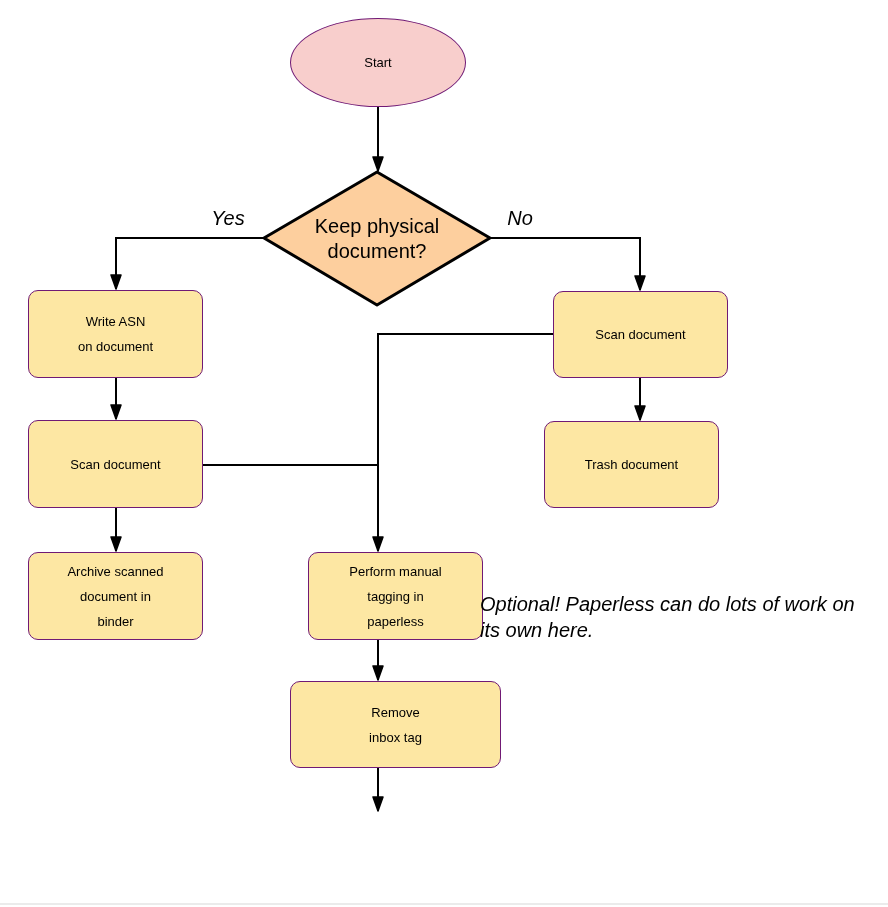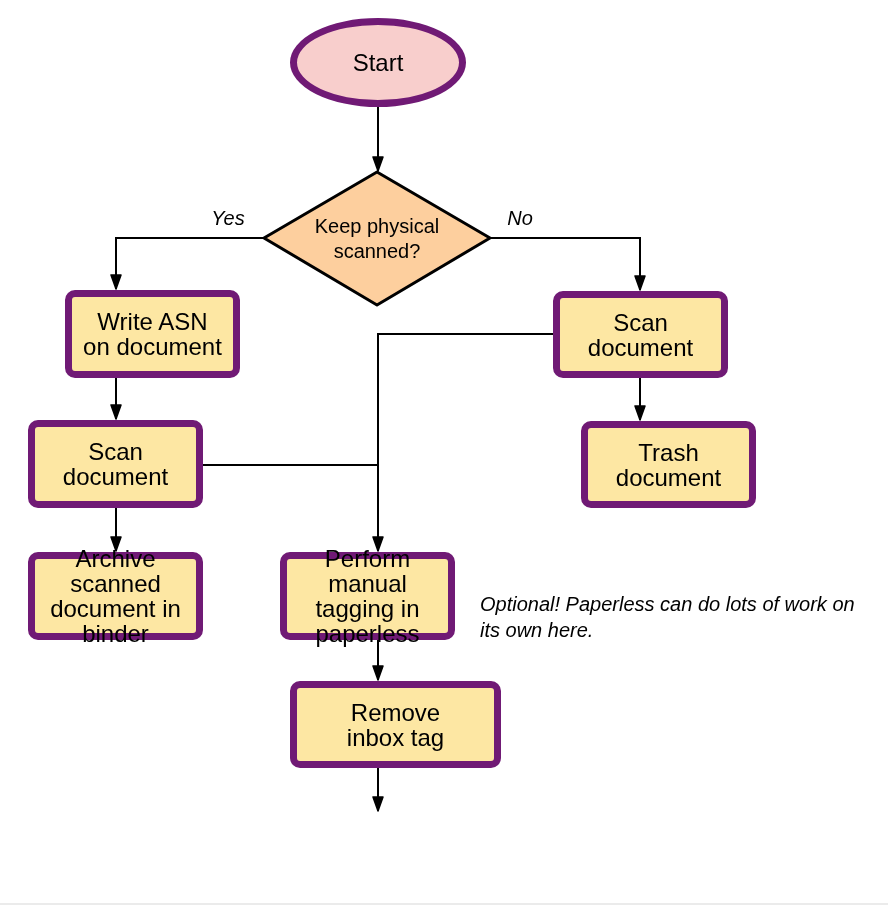--- a/index.html
+++ b/index.html
@@ -4,47 +4,47 @@
 <style>
   html,body { margin:0; padding:0; background:#ffffff; }
   .stage {
     position:relative; width:888px; height:907px; background:#ffffff;
     font-family:"Liberation Sans", sans-serif; color:#000; overflow:hidden;
   }
   svg.connectors { position:absolute; left:0; top:0; width:888px; height:907px; }
   .node {
     position:absolute; box-sizing:border-box;
     display:flex; align-items:center; justify-content:center;
-    text-align:center; font-size:24px; line-height:25px;
-    white-space:pre-line; border:7px solid #701a75;
+    text-align:center; font-size:13px; line-height:25px;
+    white-space:pre-line; border:1px solid #701a75;
   }
   .process  { background:#fde7a3; border-radius:10px; }
   .terminal { background:#f8cecc; border-radius:50%; }
   .diamond-label {
     position:absolute; display:flex; align-items:center; justify-content:center;
     text-align:center; font-size:20px; line-height:25px; white-space:pre-line;
   }
   .edge-label {
     position:absolute; font-size:20px; line-height:22px; text-align:center;font-style:italic;
   }
   .annotation {
     position:absolute; font-size:20px; line-height:26px; font-style:italic;
     white-space:pre-line; text-align:left;
   }
   .bottom-rule {
     position:absolute; left:0; top:903px; width:888px; height:2px; background:#ebebeb;
   }
   
   #n-start   { left:290px; top:18px;  width:176px; height:89px; }
-  #n-write   { left:28px;  top:290px; width:175px; height:88px;margin-left:37px; }
+  #n-write   { left:28px;  top:290px; width:175px; height:88px; }
   #n-scanL   { left:28px;  top:420px; width:175px; height:88px; }
   #n-archive { left:28px;  top:552px; width:175px; height:88px; }
   #n-scanR   { left:553px; top:291px; width:175px; height:87px; }
-  #n-trash   { left:581px; top:421px; width:175px; height:87px; }
-  #n-tag     { left:280px; top:552px; width:175px; height:88px; }
+  #n-trash   { left:544px; top:421px; width:175px; height:87px; }
+  #n-tag     { left:308px; top:552px; width:175px; height:88px; }
   #n-remove  { left:290px; top:681px; width:211px; height:87px; }
   #n-end     { left:290px; top:812px; width:175px; height:88px; }
   #lbl-decision { left:277px; top:206px; width:200px; height:66px; }
   #lbl-yes  { left:203px; top:207px; width:50px; }
   #lbl-no   { left:498px; top:207px; width:44px; }
   #note     { left:480px; top:591px; width:404px; }
 </style>
 </head>
 <body>
 
@@ -67,21 +67,21 @@
     <path d="M640,378 L640,420" fill="none" stroke="#000" stroke-width="2" marker-end="url(#arrow)"></path>
     <path d="M553,334 L378,334 L378,551" fill="none" stroke="#000" stroke-width="2" marker-end="url(#arrow)"></path>
     <path d="M203,465 L378,465" fill="none" stroke="#000" stroke-width="2"></path>
     <path d="M378,640 L378,680" fill="none" stroke="#000" stroke-width="2" marker-end="url(#arrow)"></path>
     <path d="M378,768 L378,811" fill="none" stroke="#000" stroke-width="2" marker-end="url(#arrow)"></path>
   </svg>
 
   <div class="node terminal" id="n-start"><span>Start</span></div>
 
   <div class="diamond-label" id="lbl-decision"><span>Keep physical
-scanned?</span></div>
+document?</span></div>
 
   <div class="node process" id="n-write"><span>Write ASN
 on document</span></div>
 
   <div class="node process" id="n-scanL"><span>Scan document</span></div>
 
   <div class="node process" id="n-archive"><span>Archive scanned
 document in
 binder</span></div>
 

